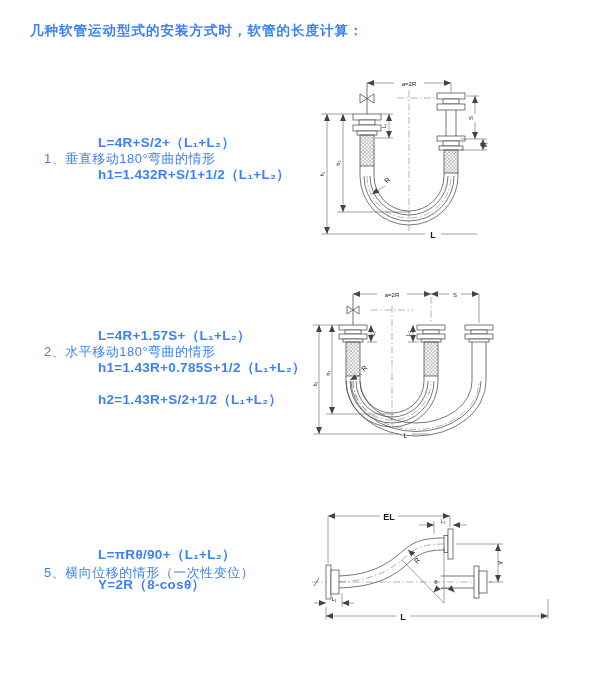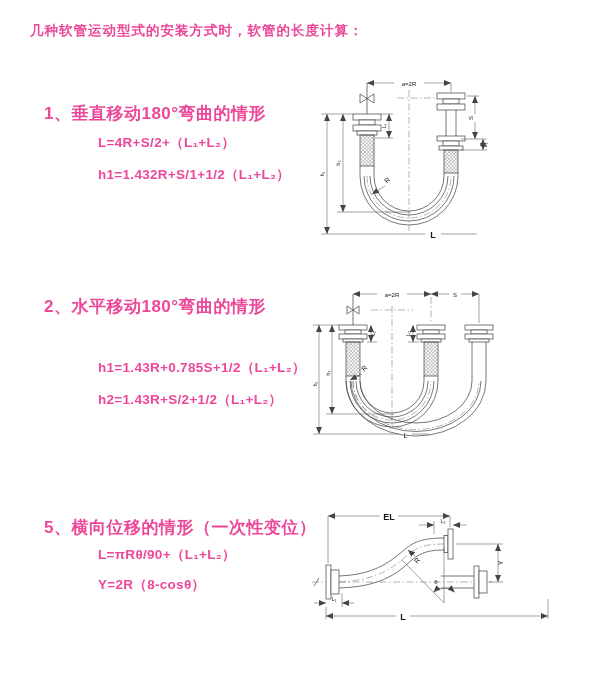--- a/index.html
+++ b/index.html
@@ -1,19 +1,19 @@
 <!DOCTYPE html>
 <html><head>
 <meta charset="utf-8">
 <style>
   html,body{margin:0;padding:0;background:#fff;}
   .page{position:relative;width:600px;height:675px;background:#ffffff;overflow:hidden;
-        font-family:"Liberation Sans","DejaVu Sans",sans-serif;color:#ec4899;}
+        font-family:"Liberation Sans","DejaVu Sans",sans-serif;color:#3b82f6;}
   .title{position:absolute;left:30px;top:22px;font-size:13.5px;font-weight:bold;letter-spacing:1px;}
-  .heading{position:absolute;font-size:17px;font-weight:bold;letter-spacing:.5px;}
+  .heading{position:absolute;font-size:13px;font-weight:normal;letter-spacing:.5px;margin-top:48px;}
   .formula{position:absolute;font-size:13.5px;font-weight:600;letter-spacing:.3px;padding-left:36px;}
   #s1h{left:44px;top:102px}  #f10{left:62px;top:134px} #f11{left:62px;top:166px} #f12{left:62px;top:197px}
   #s2h{left:44px;top:295px}  #f20{left:62px;top:327px} #f21{left:62px;top:359px} #f22{left:62px;top:391px}
   #s3h{left:44px;top:516px}  #f30{left:62px;top:546px} #f31{left:62px;top:576px} #f32{left:62px;top:606px}
   .diag{position:absolute;}
   #d1{left:309px;top:68px} #d2{left:309px;top:281px} #d3{left:306px;top:503px}
   .geo{stroke:#4a4a4a;stroke-width:.75;fill:none;}
   .geof{stroke:#4a4a4a;stroke-width:.75;fill:#ffffff;}
   .dim{stroke:#555555;stroke-width:.55;fill:none;}
   .cl{stroke:#666666;stroke-width:.5;fill:none;stroke-dasharray:7 2.5 1.5 2.5;}
@@ -27,20 +27,21 @@
 
 <div class="page">
 
   <div class="title">几种软管运动型式的安装方式时，软管的长度计算：</div>
 
   <div class="heading" id="s1h">1、垂直移动180°弯曲的情形</div>
   <div class="formula" id="f10">L=4R+S/2+（L₁+L₂）</div>
   <div class="formula" id="f11">h1=1.432R+S/1+1/2（L₁+L₂）</div>
 
   <div class="heading" id="s2h">2、水平移动180°弯曲的情形</div>
+  <div class="formula" id="f20">L=4R+1.57S+（L₁+L₂）</div>
   <div class="formula" id="f21">h1=1.43R+0.785S+1/2（L₁+L₂）</div>
   <div class="formula" id="f22">h2=1.43R+S/2+1/2（L₁+L₂）</div>
 
   <div class="heading" id="s3h">5、横向位移的情形（一次性变位）</div>
   <div class="formula" id="f30">L=πRθ/90+（L₁+L₂）</div>
   <div class="formula" id="f31">Y=2R（8-cosθ）</div>
 
   <svg class="diag" id="d1" width="232" height="190" viewBox="0 0 232 190">
     <defs>
       <marker id="ar1" markerUnits="userSpaceOnUse" markerWidth="8" markerHeight="7" refX="7" refY="3" orient="auto-start-reverse">

